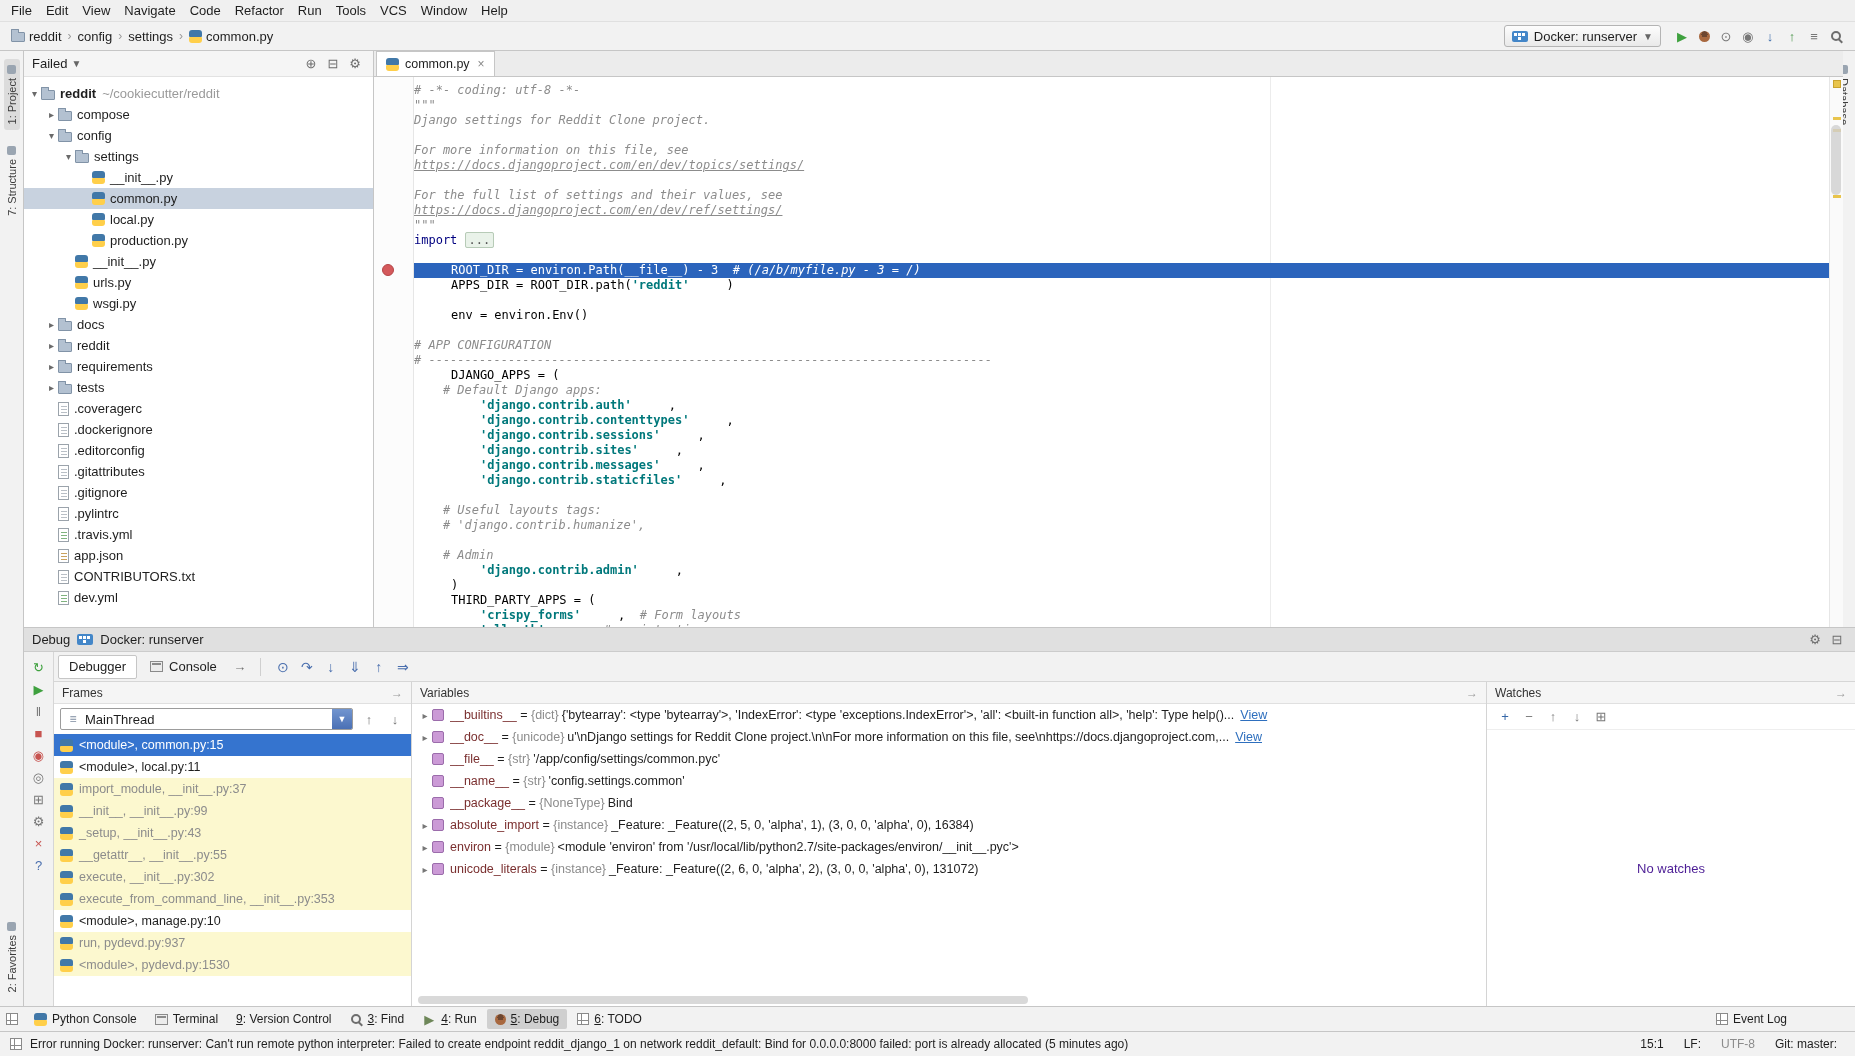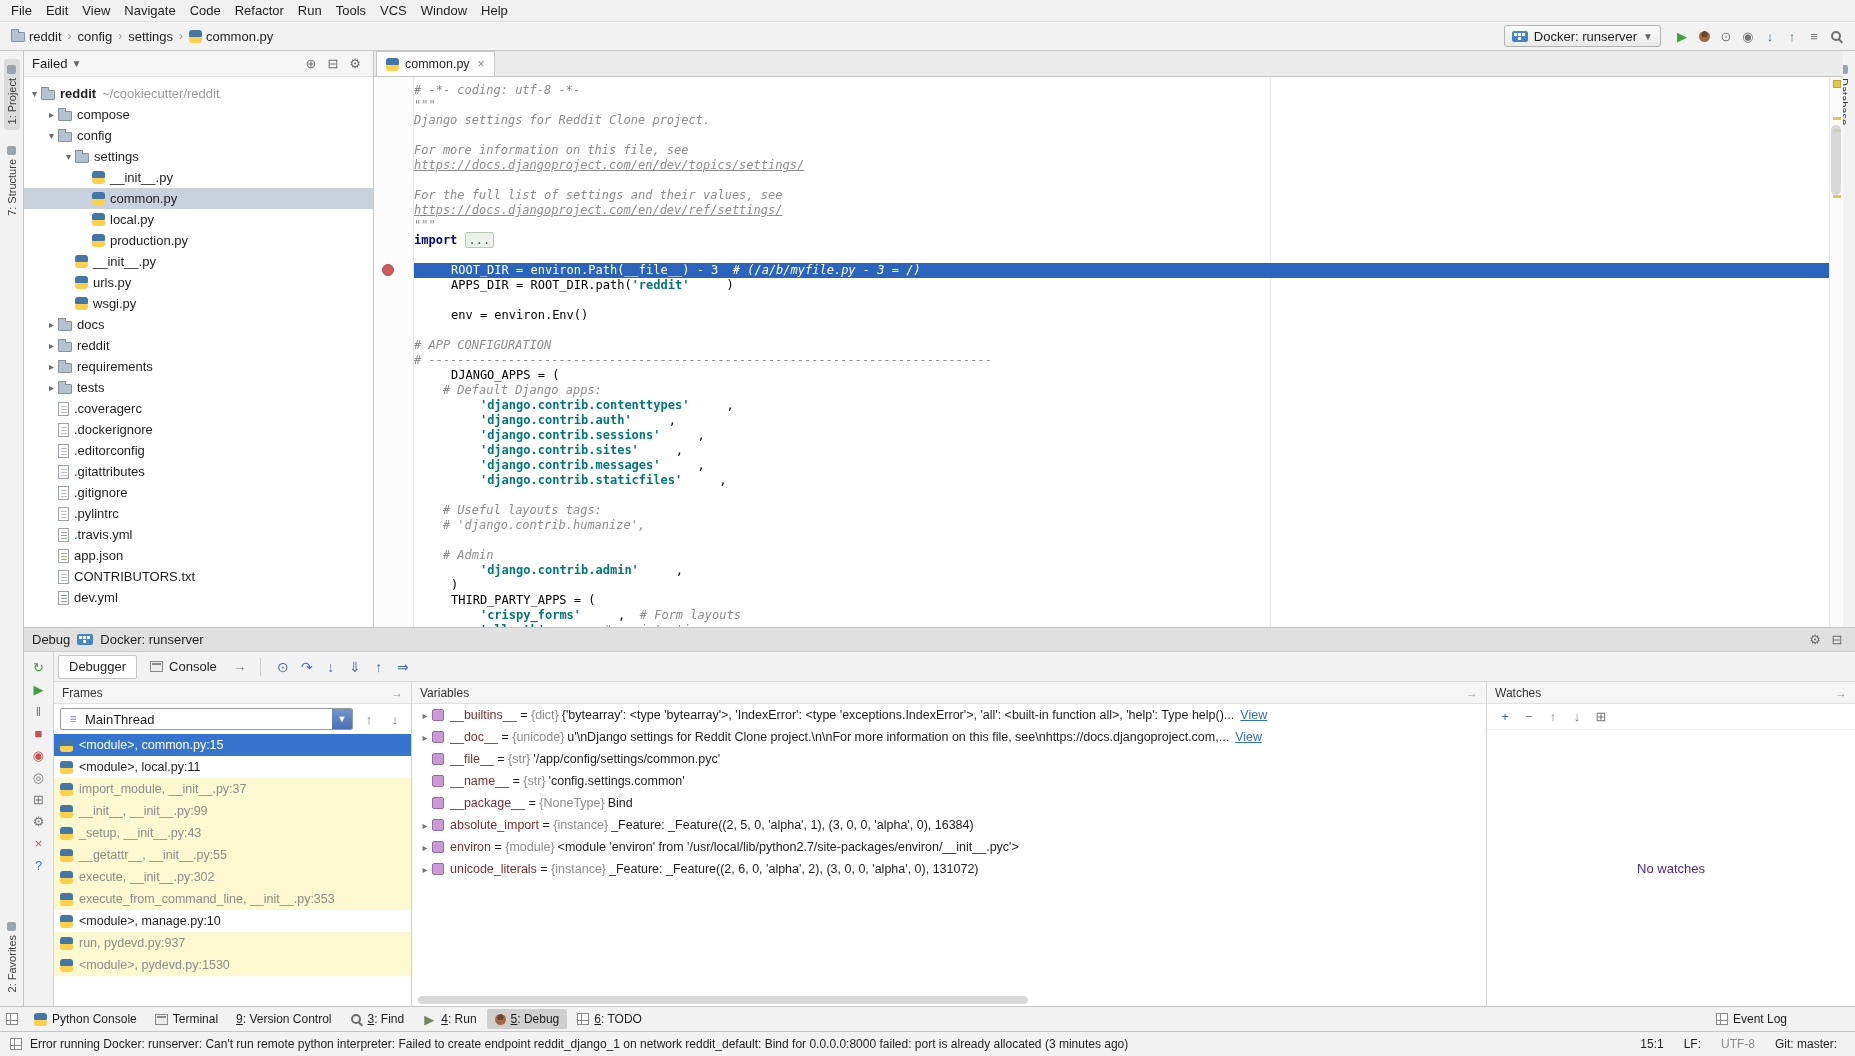--- a/index.html
+++ b/index.html
@@ -81,21 +81,21 @@
   .tabbar{position:absolute;left:0;top:0;right:0;height:26px;background:#ececec;border-bottom:1px solid #c6c6c6;display:flex;align-items:flex-end;padding-left:2px;}
   .tab{height:25px;background:#fff;border:1px solid #c6c6c6;border-bottom:none;display:flex;align-items:center;gap:6px;padding:0 9px;font-size:12.5px;}
   .tab-close{color:#888;font-size:12px;margin-left:2px;cursor:default;}
   .gutter{position:absolute;left:0;top:26px;bottom:0;width:40px;background:#fcfcfc;border-right:1px solid #e6e6e6;}
   .bp-dot{position:absolute;left:8px;width:12px;height:12px;border-radius:50%;background:#d4595b;border:1px solid #b54648;}
   .code{position:absolute;left:40px;top:26px;right:14px;bottom:0;overflow:hidden;padding-top:6px;}
   .margin-line{position:absolute;left:896px;top:26px;bottom:0;width:1px;background:#ececec;}
   .codeline{height:15px;line-height:15px;font-family:"DejaVu Sans Mono",monospace;font-size:12px;white-space:pre;position:relative;z-index:1;}
   .codeline .c,.codeline .d{color:#8c8c8c;font-style:italic;}
   .codeline .du{color:#8c8c8c;font-style:italic;text-decoration:underline;}
-  .codeline .k{color:#000080;font-weight:bold;}
+  .codeline .k{color:#000080;font-weight:normal;}
   .codeline .s{color:#00787b;font-weight:bold;}
   .codeline .p{color:#000;padding-left:37px;}
   .codeline .fold{background:#e9f2e9;border:1px solid #b7cbb7;border-radius:2px;padding:0 3px;color:#555;font-style:normal;}
   .codeline.hl{background:#2b64bc;}
   .codeline.hl span{color:#fff;background:transparent;border-color:transparent;}
   .stripe{position:absolute;right:0;top:26px;bottom:0;width:14px;background:#fafafa;border-left:1px solid #e6e6e6;}
   .stripe .mark{position:absolute;left:3px;width:8px;height:3px;background:#e8c44c;}
   .stripe .inspection{position:absolute;left:3px;top:3px;width:8px;height:8px;background:#e8c44c;border:1px solid #c9a32e;}
   .vthumb{position:absolute;right:2px;top:74px;width:10px;height:70px;background:#cfcfcf;border-radius:5px;opacity:.8;}
 
@@ -412,22 +412,22 @@
           <div class="codeline"><span class="p"> </span></div>
           <div class="codeline hl"><span class="p">ROOT_DIR = environ.Path(__file__) - 3  </span><span class="c"># (/a/b/myfile.py - 3 = /)</span></div>
           <div class="codeline"><span class="p">APPS_DIR = ROOT_DIR.path(</span><span class="s">'reddit'</span><span class="p">)</span></div>
           <div class="codeline"><span class="p"> </span></div>
           <div class="codeline"><span class="p">env = environ.Env()</span></div>
           <div class="codeline"><span class="p"> </span></div>
           <div class="codeline"><span class="c"># APP CONFIGURATION</span></div>
           <div class="codeline"><span class="c"># ------------------------------------------------------------------------------</span></div>
           <div class="codeline"><span class="p">DJANGO_APPS = (</span></div>
           <div class="codeline"><span class="c">    # Default Django apps:</span></div>
+          <div class="codeline"><span class="p">    </span><span class="s">'django.contrib.auth'</span><span class="p">,</span></div>
           <div class="codeline"><span class="p">    </span><span class="s">'django.contrib.contenttypes'</span><span class="p">,</span></div>
-          <div class="codeline"><span class="p">    </span><span class="s">'django.contrib.auth'</span><span class="p">,</span></div>
           <div class="codeline"><span class="p">    </span><span class="s">'django.contrib.sessions'</span><span class="p">,</span></div>
           <div class="codeline"><span class="p">    </span><span class="s">'django.contrib.sites'</span><span class="p">,</span></div>
           <div class="codeline"><span class="p">    </span><span class="s">'django.contrib.messages'</span><span class="p">,</span></div>
           <div class="codeline"><span class="p">    </span><span class="s">'django.contrib.staticfiles'</span><span class="p">,</span></div>
           <div class="codeline"><span class="p"> </span></div>
           <div class="codeline"><span class="c">    # Useful layouts tags:</span></div>
           <div class="codeline"><span class="c">    # 'django.contrib.humanize',</span></div>
           <div class="codeline"><span class="p"> </span></div>
           <div class="codeline"><span class="c">    # Admin</span></div>
           <div class="codeline"><span class="p">    </span><span class="s">'django.contrib.admin'</span><span class="p">,</span></div>
@@ -659,21 +659,21 @@
     <span class="bb-right">
         <div class="tool-btn">
           <span class="i grid-icon"></span>
           <span>Event Log</span>
         </div>
       </span>
   </div>
 
   <div class="statusbar">
     <span class="i grid-icon"></span>
-    <span>Error running Docker: runserver: Can't run remote python interpreter: Failed to create endpoint reddit_django_1 on network reddit_default: Bind for 0.0.0.0:8000 failed: port is already allocated (3 minutes ago)</span>
+    <span>Error running Docker: runserver: Can't run remote python interpreter: Failed to create endpoint reddit_django_1 on network reddit_default: Bind for 0.0.0.0:8000 failed: port is already allocated (5 minutes ago)</span>
     <span class="sb-right">
       <span>15:1</span>
       <span>LF:</span>
       <span class="dim">UTF-8</span>
       <span>Git: master:</span>
     </span>
   </div>
 
 </div>
 

